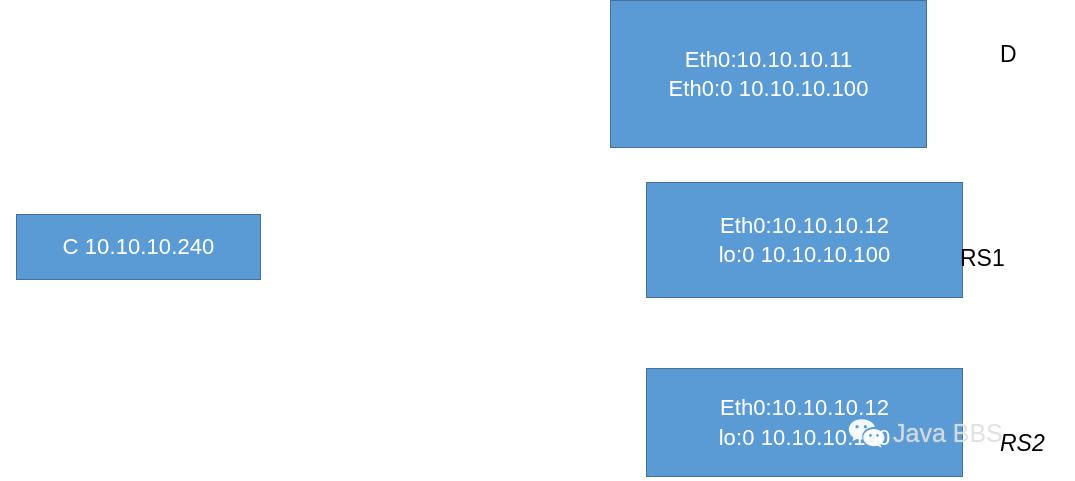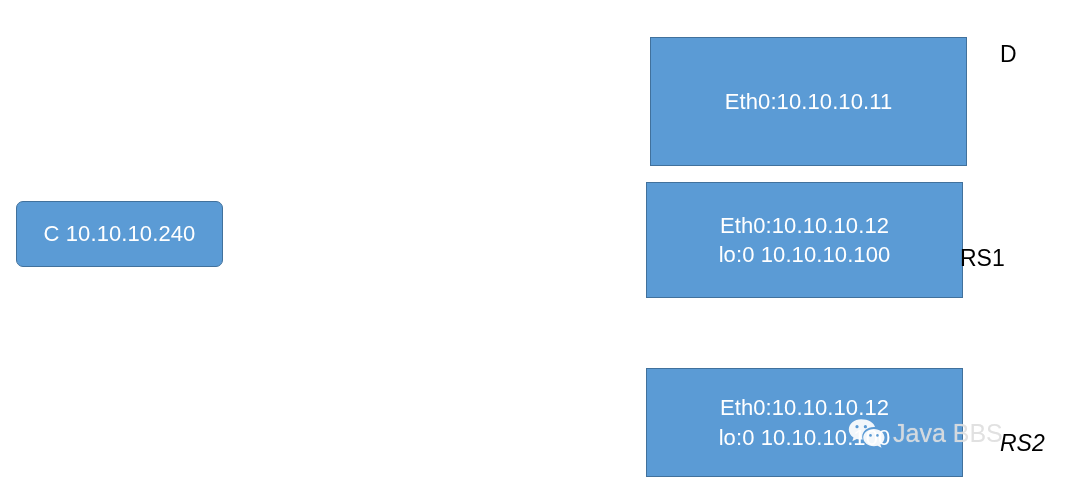--- a/index.html
+++ b/index.html
@@ -34,22 +34,22 @@
     display: block;
   }
   .side-label {
     position: absolute;
     color: #000000;
     font-size: 23px;
     line-height: 1;
     white-space: nowrap;
   }
   
-  #box-client  { left: 16px;  top: 201px; width: 207px; height: 66px; border-radius: 7px; }
-  #box-d       { left: 650px; top: 0px;   width: 317px; height: 129px; margin-top: 37px; }
+  #box-client  { left: 16px;  top: 214px; width: 245px; height: 66px; }
+  #box-d       { left: 610px; top: 0px;   width: 317px; height: 148px; }
   #box-rs1     { left: 646px; top: 182px; width: 317px; height: 116px; }
   #box-rs2     { left: 646px; top: 368px; width: 317px; height: 109px; }
 
   #label-d     { left: 1000px; top: 43px; }
   #label-rs1   { left: 960px; top: 247px; }
   #label-rs2   { left: 1000px; top: 432px; font-style: italic; }
 
   
   #watermark {
     position: absolute;
@@ -79,20 +79,21 @@
 <body>
 
 <div id="canvas">
 
   <div class="node-box" id="box-client">
     <span class="node-line">C 10.10.10.240</span>
   </div>
 
   <div class="node-box" id="box-d">
     <span class="node-line">Eth0:10.10.10.11</span>
+    <span class="node-line">Eth0:0 10.10.10.100</span>
   </div>
 
   <div class="node-box" id="box-rs1">
     <span class="node-line">Eth0:10.10.10.12</span>
     <span class="node-line">lo:0 10.10.10.100</span>
   </div>
 
   <div class="node-box" id="box-rs2">
     <span class="node-line">Eth0:10.10.10.12</span>
     <span class="node-line">lo:0 10.10.10.100</span>

